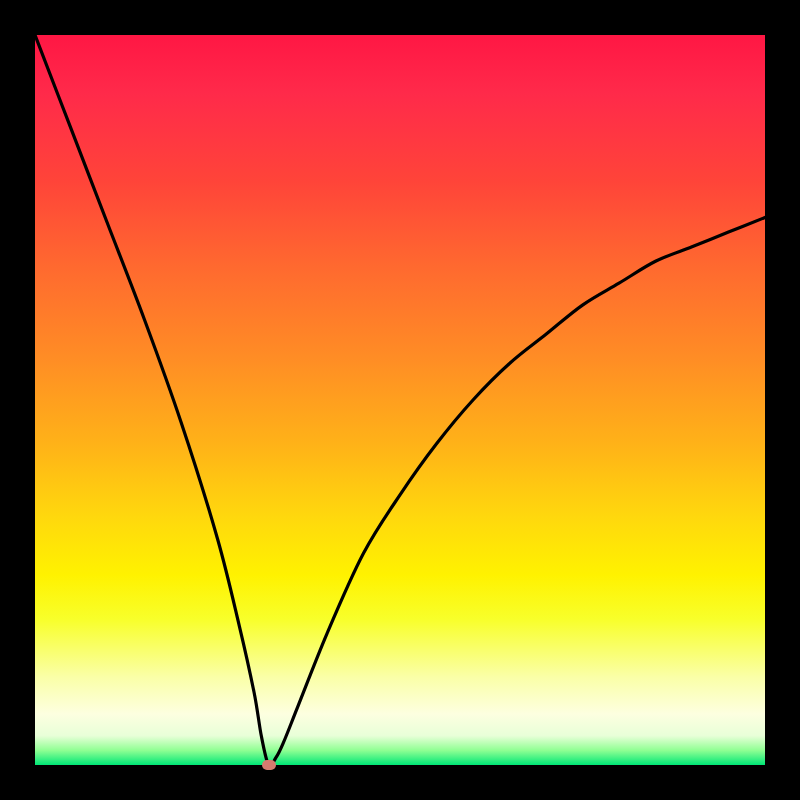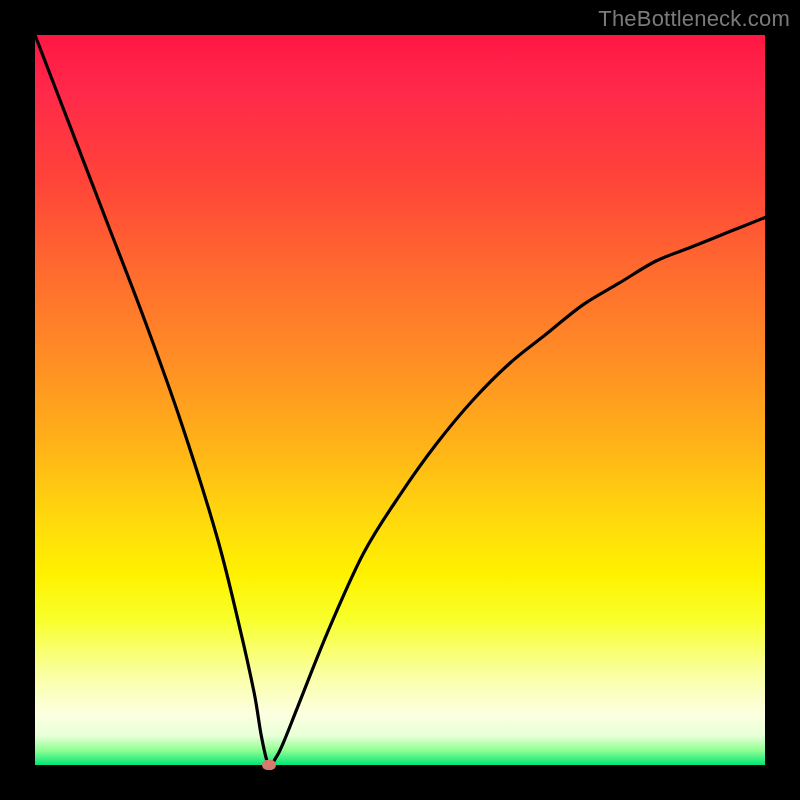--- a/index.html
+++ b/index.html
@@ -70,14 +70,13 @@
 </head>
 <body>
 
 <div class="frame">
   <div class="plot-area">
     <svg class="curve" viewBox="0 0 730 730" preserveAspectRatio="none">
       <path id="curve-path" d="M 0.0 0.0 C 6.1 15.8, 24.3 63.3, 36.5 94.9 C 48.7 126.5, 60.8 158.2, 73.0 189.8 C 85.2 221.4, 97.3 251.8, 109.5 284.7 C 121.7 317.6, 133.8 350.4, 146.0 386.9 C 158.2 423.4, 172.8 469.6, 182.5 503.7 C 192.2 537.8, 198.3 565.8, 204.4 591.3 C 210.5 616.8, 215.3 638.8, 219.0 657.0 C 222.7 675.3, 223.9 688.6, 226.3 700.8 C 228.7 713.0, 231.2 726.4, 233.6 730.0 C 236.0 733.6, 238.5 726.4, 240.9 722.7 C 243.3 719.1, 244.6 716.6, 248.2 708.1 C 251.9 699.6, 255.5 689.9, 262.8 671.6 C 270.1 653.4, 281.1 624.2, 292.0 598.6 C 302.9 573.0, 316.3 541.4, 328.5 518.3 C 340.7 495.2, 352.8 478.1, 365.0 459.9 C 377.2 441.6, 389.3 424.6, 401.5 408.8 C 413.7 393.0, 425.8 378.4, 438.0 365.0 C 450.2 351.6, 462.3 339.4, 474.5 328.5 C 486.7 317.5, 498.8 309.0, 511.0 299.3 C 523.2 289.6, 535.3 278.6, 547.5 270.1 C 559.7 261.6, 571.8 255.5, 584.0 248.2 C 596.2 240.9, 608.3 232.4, 620.5 226.3 C 632.7 220.2, 644.8 216.6, 657.0 211.7 C 669.2 206.8, 681.3 202.0, 693.5 197.1 C 705.7 192.2, 723.9 184.9, 730.0 182.5" fill="none" stroke="#000000" stroke-width="3.2" stroke-linecap="round" stroke-linejoin="round"></path>
     </svg>
     <div id="marker" class="marker" style="left: 233.6px; top: 730px; background: rgb(214, 122, 111);"></div>
   </div>
-  <div class="watermark">TheBottleneck.com</div>
 </div>
 
 </body></html>

